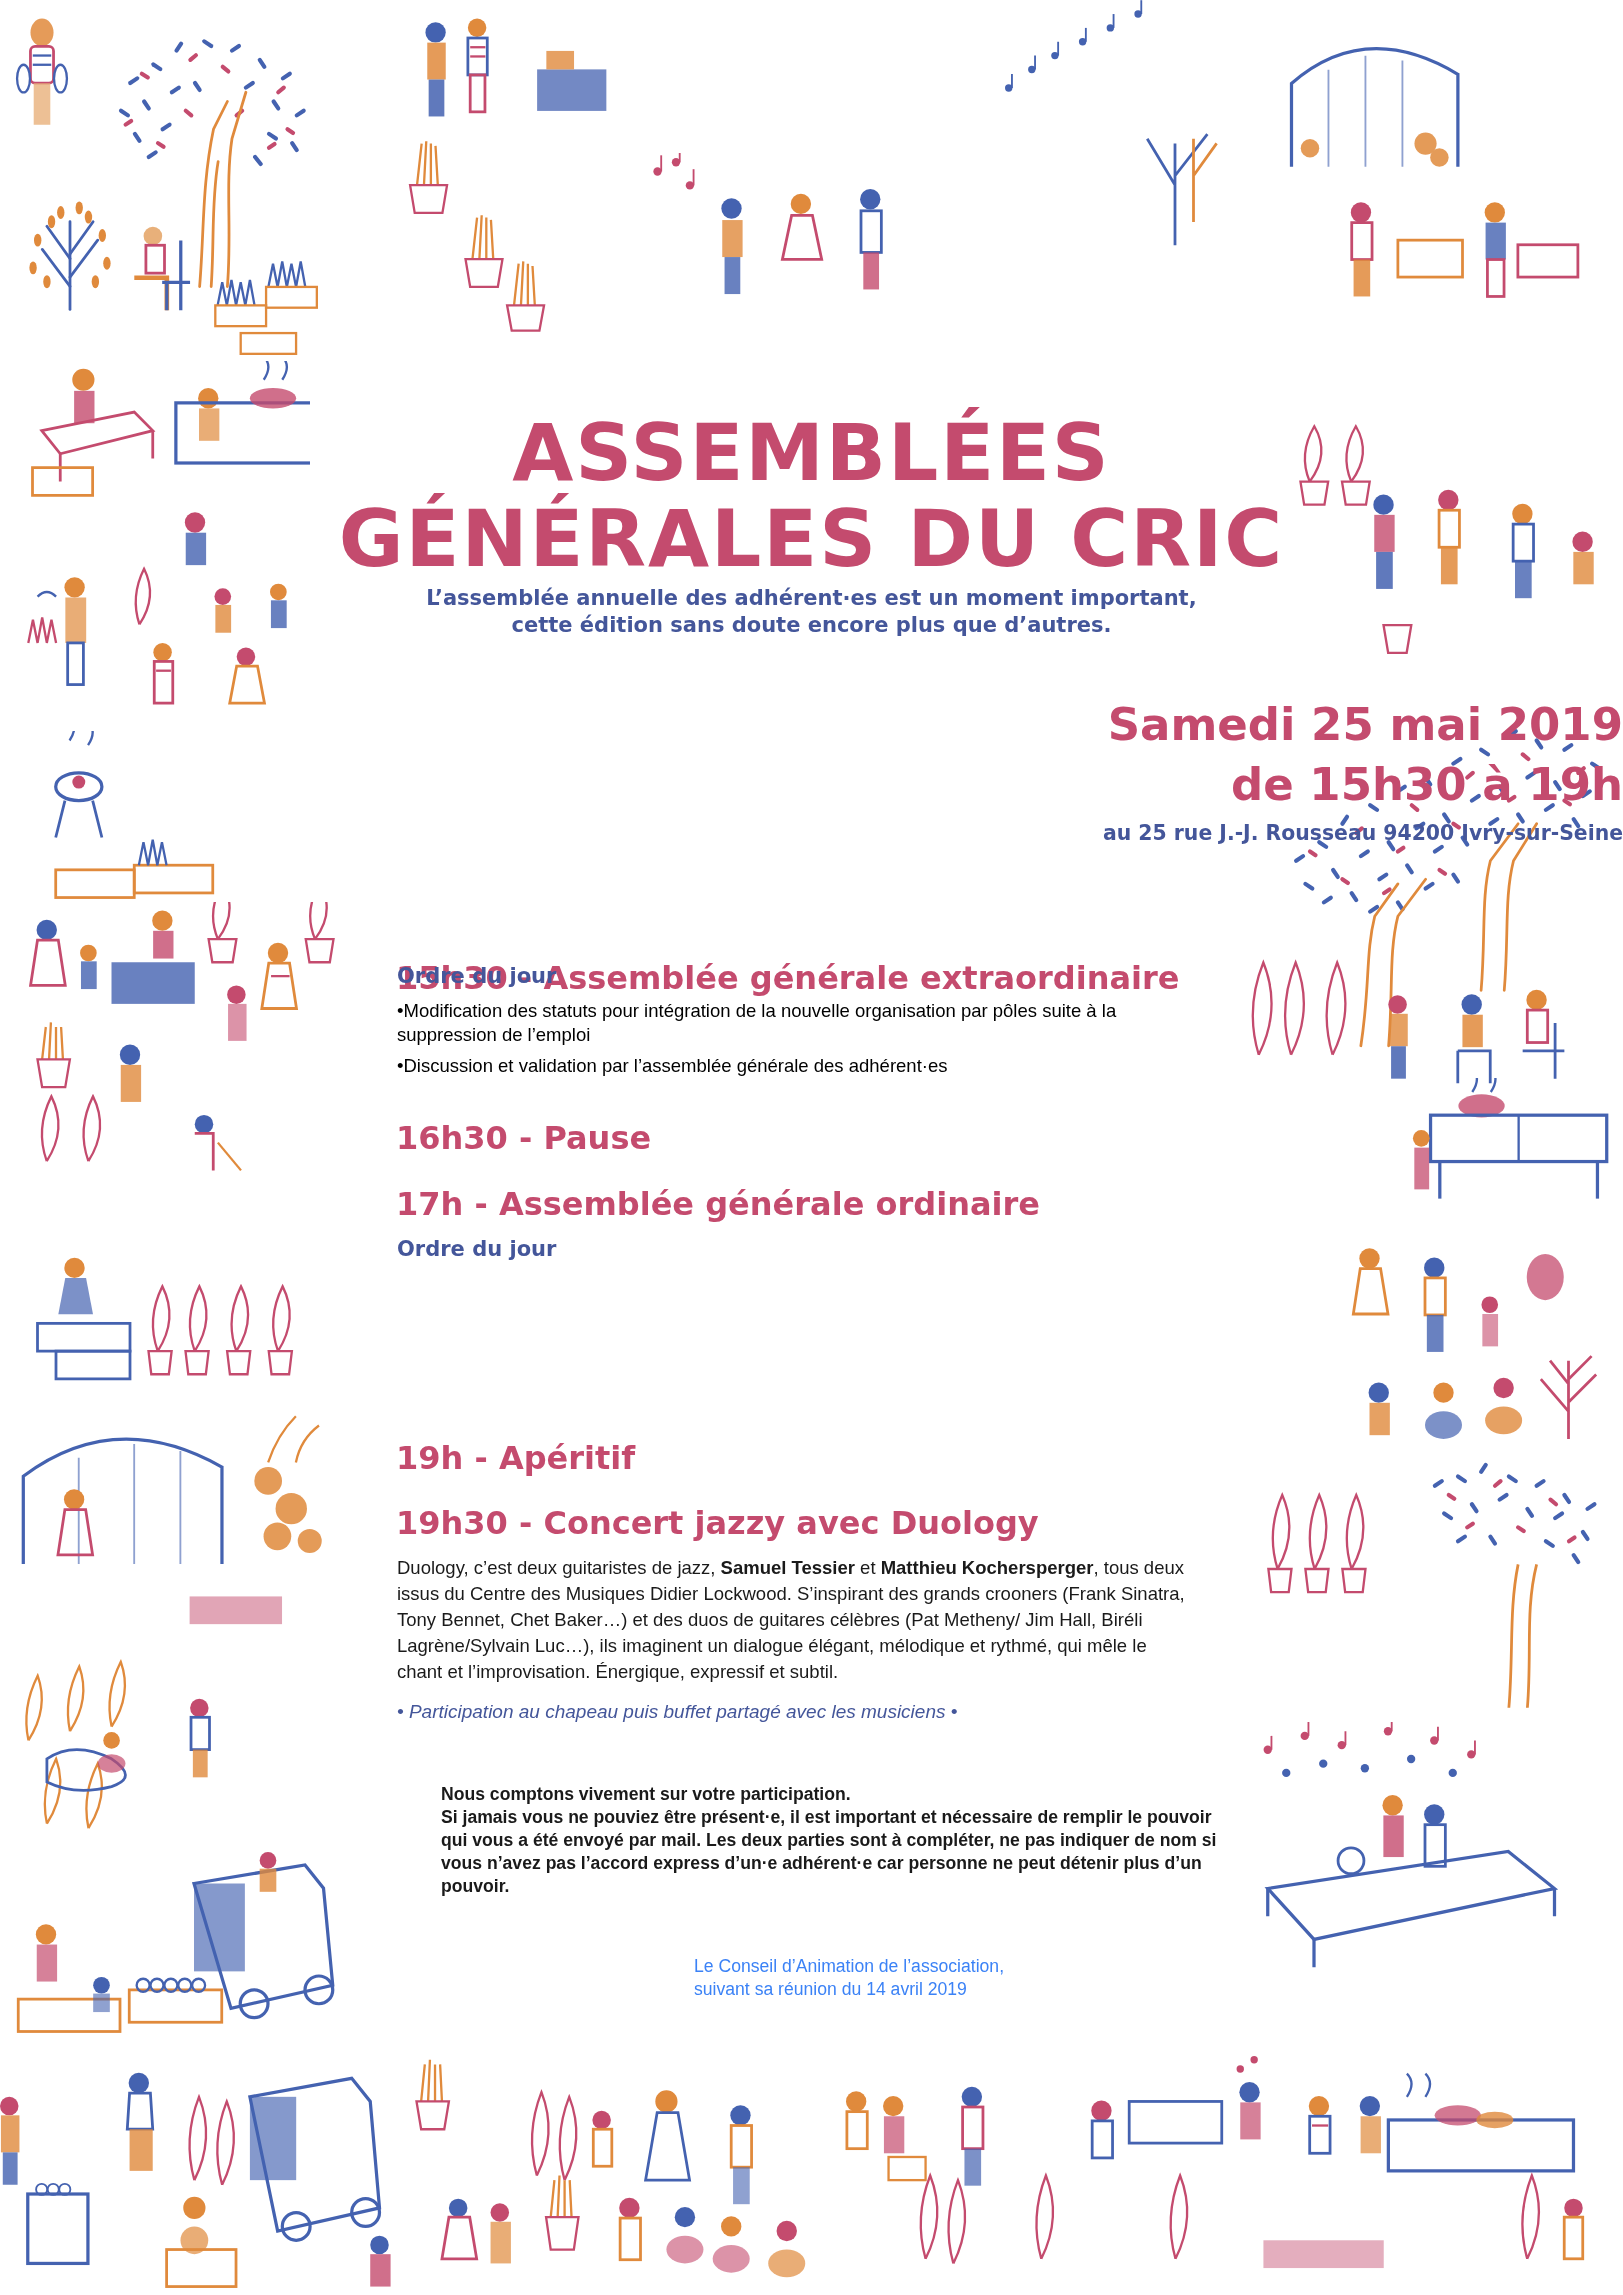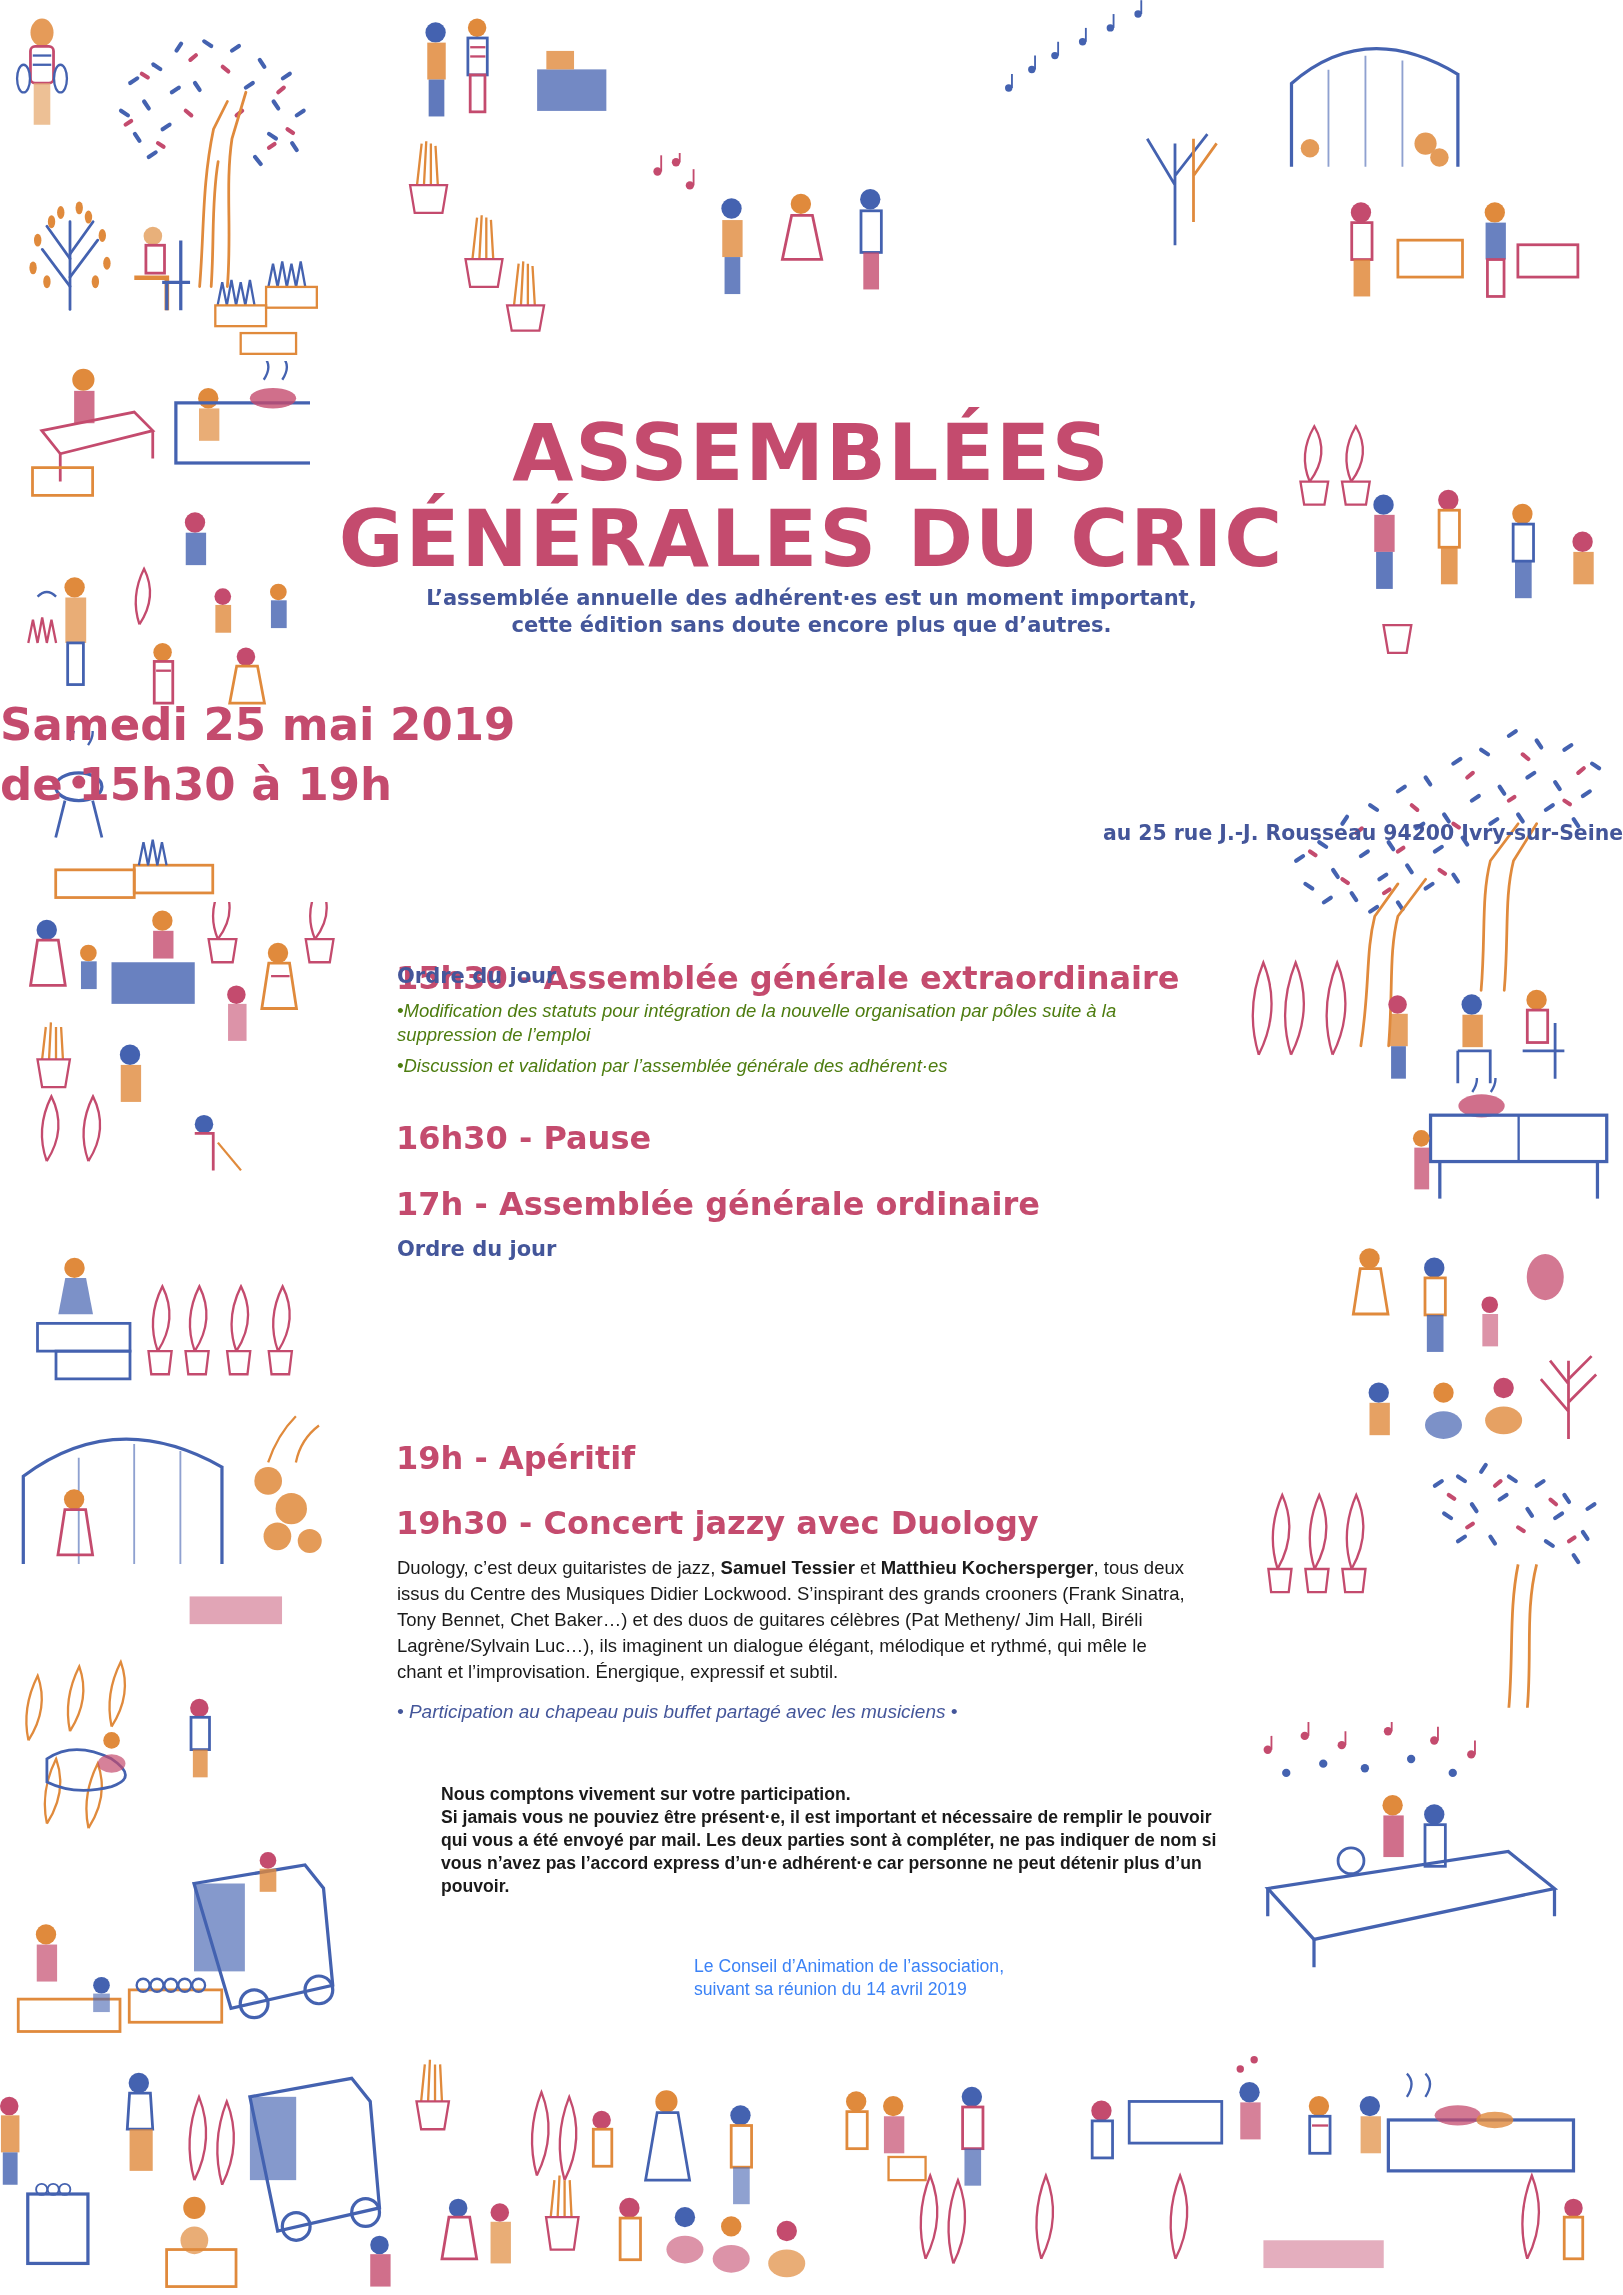--- a/index.html
+++ b/index.html
@@ -8,28 +8,28 @@
   .deco svg { display:block; }
 
   .content { position:absolute; left:0; top:0; width:1518px; height:2295px; }
 
   .title { position:absolute; left:0; width:1623px; text-align:center; color:#c44b6e; font-family:"DejaVu Sans", sans-serif; font-weight:bold; letter-spacing:1.9px; }
   .title.l1 { top:356px; font-size:79px; line-height:88px; }
   .title.l2 { top:442px; font-size:79px; line-height:88px; }
 
   .intro { position:absolute; left:0; width:1623px; top:585px; text-align:center; color:#44569a; font-size:21px; line-height:27px; font-weight:bold; }
 
-  .date { position:absolute; left:0; width:1623px; text-align:left; color:#c44b6e; font-weight:bold; }
+  .date { position:absolute; left:0; width:1623px; text-align:right; color:#c44b6e; font-weight:bold; }
   .date.d1 { top:699px; font-size:45px; line-height:51px; }
   .date.d2 { top:759px; font-size:45px; line-height:51px; }
   .address { position:absolute; left:0; width:1623px; top:821px; text-align:right; color:#44569a; font-weight:bold; font-size:20.4px; padding-left:56px; box-sizing:border-box; }
 
   .sec-title { position:absolute; left:396px; color:#c44b6e; font-weight:bold; font-size:32px; line-height:39px; white-space:nowrap; }
   .ordre { position:absolute; left:397px; color:#44569a; font-weight:bold; font-size:21px; line-height:26px; }
-  .bullets { position:absolute; left:397px; width:787px; font-family:"Liberation Sans", sans-serif; font-size:18.5px; line-height:24px; color:#4d7c0f;font-style:italic; }
+  .bullets { position:absolute; left:397px; width:787px; font-family:"Liberation Sans", sans-serif; font-size:18.5px; line-height:24px; color:#000000; }
   .bullets .b { margin-bottom:7.4px; }
   .bullets .b::before { content:"\2022 "; }
 
   .para { position:absolute; left:397px; width:796px; font-family:"Liberation Sans", sans-serif; font-size:18.5px; line-height:26px; color:#1a1a1a; }
   .para b { font-weight:bold; }
   .participation { position:absolute; left:397px; width:796px; font-family:"Liberation Sans", sans-serif; font-style:italic; font-size:19px; line-height:26px; color:#44569a; }
 
   .notice { position:absolute; left:441px; top:1783px; width:787px; font-family:"Liberation Sans", sans-serif; font-weight:bold; font-size:17.6px; line-height:23px; color:#1a1a1a; }
   .signature { position:absolute; left:694px; top:1955px; width:495px; font-family:"Liberation Sans", sans-serif; font-size:17.6px; line-height:23px; color:#3b82f6; }
 </style>

